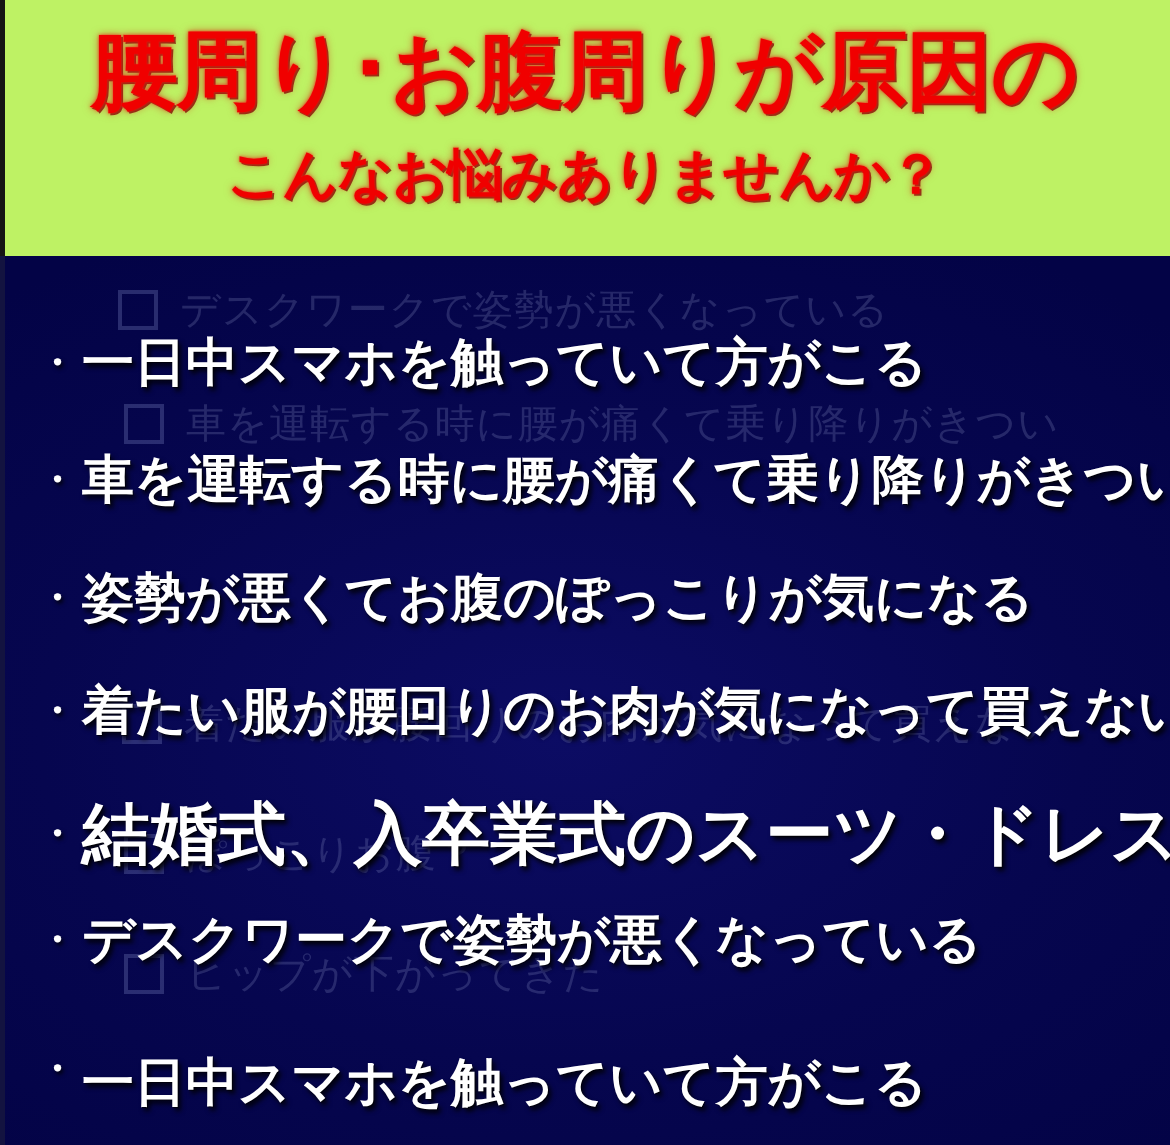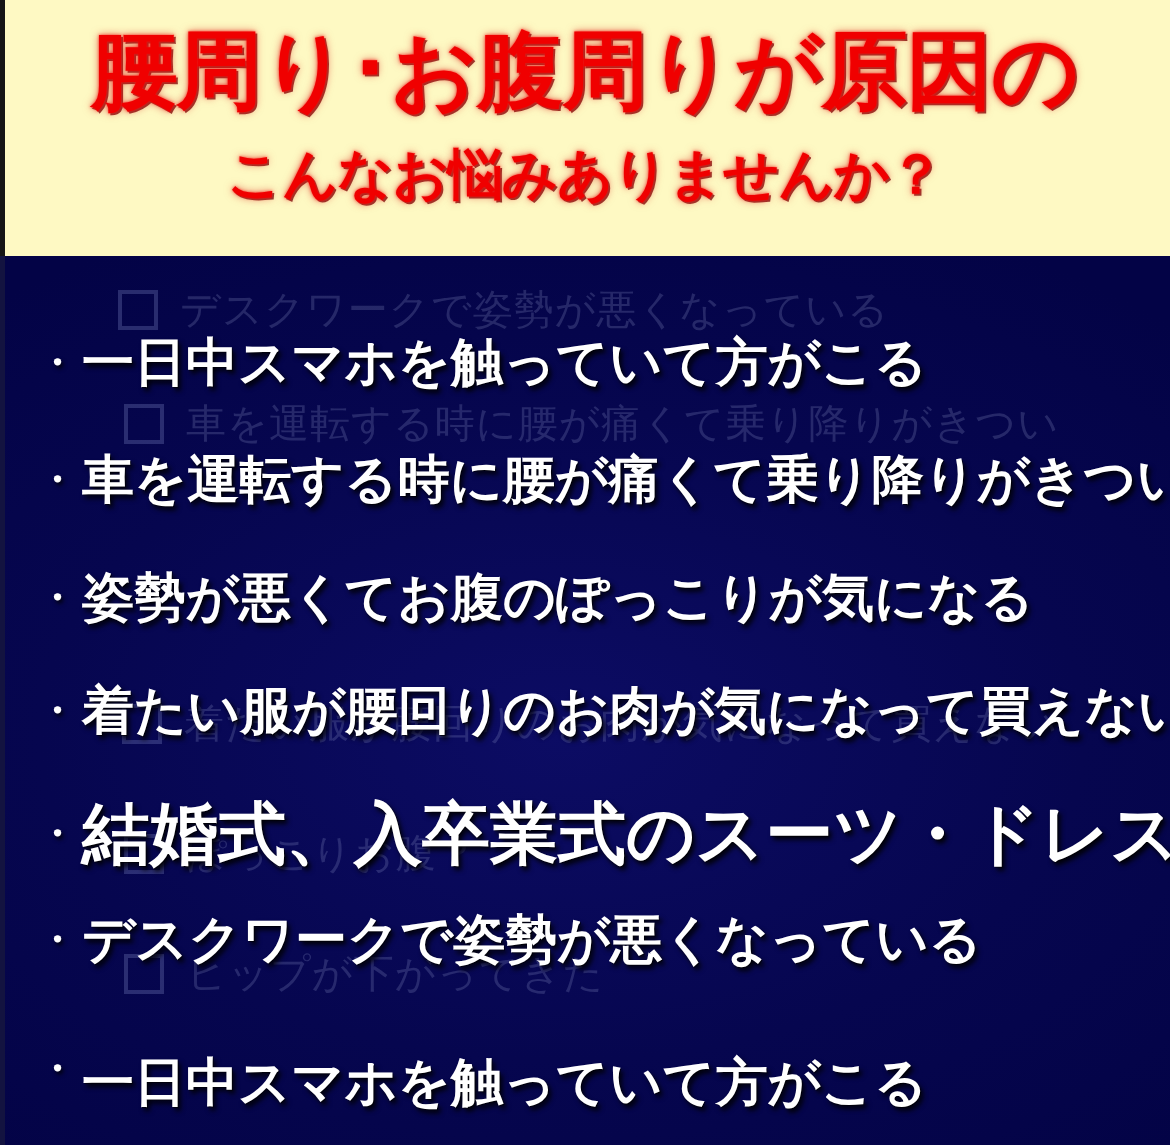--- a/index.html
+++ b/index.html
@@ -19,21 +19,21 @@
     background: #04044f;
   }
 
   
   #header-band {
     position: absolute;
     left: 0;
     top: 0;
     width: 1170px;
     height: 256px;
-    background: #fef9c3;
+    background: #bef264;
     box-sizing: border-box;
     overflow: hidden;
   }
   #header-band .hdr-inner {
     position: absolute;
     left: 0;
     top: 18px;
     width: 1170px;
     text-align: center;
   }

